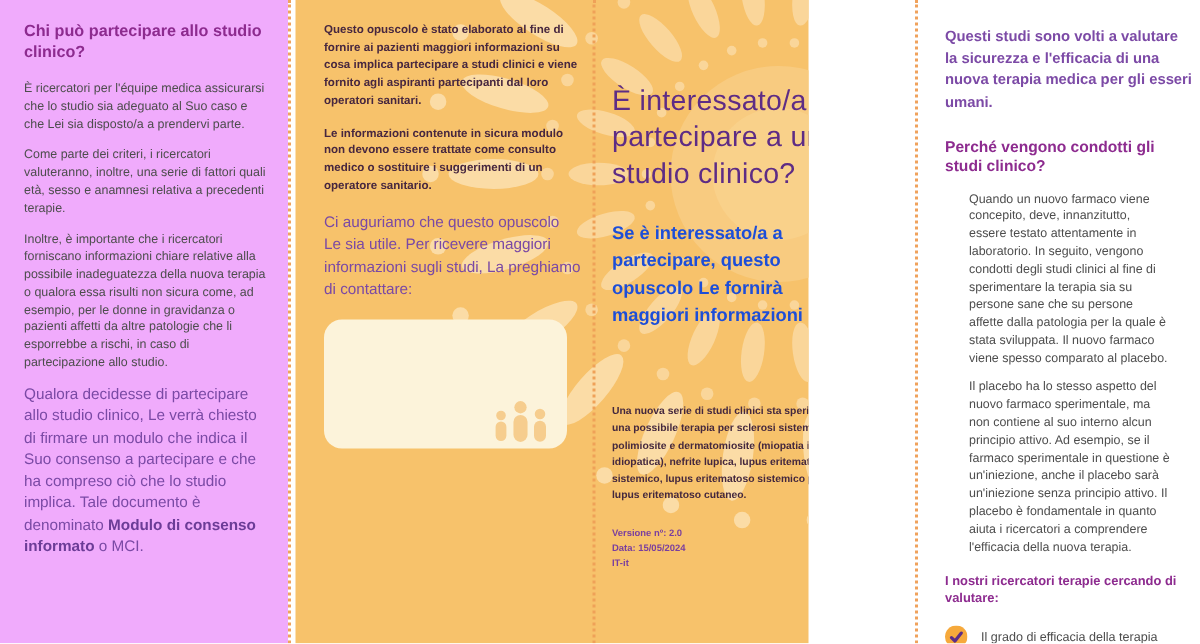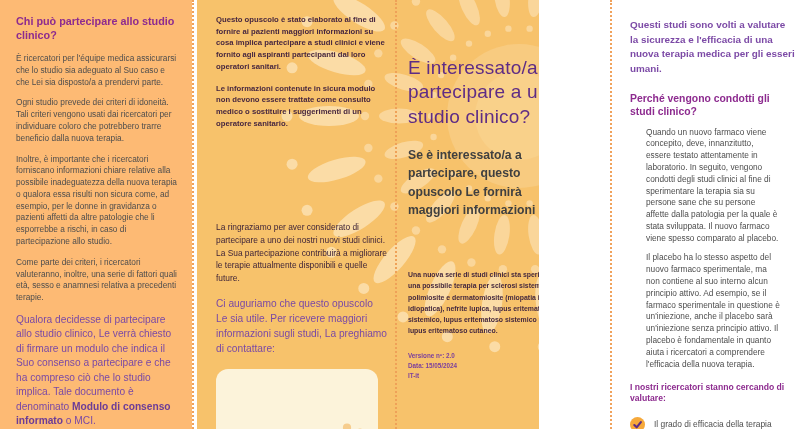--- a/index.html
+++ b/index.html
@@ -1,21 +1,21 @@
 <!DOCTYPE html>
 <html><head>
 <meta charset="utf-8">
 <style>
   html,body{margin:0;padding:0;background:#fff;}
   *{box-sizing:border-box;}
   body{font-family:"Liberation Sans", sans-serif;}
   .page{position:relative;width:800px;height:429px;background:#fff;overflow:hidden;}
 
   
-  .panel-left{position:absolute;left:0;top:0;width:192px;height:429px;background:#fdba74;padding:14px 15px 0 16px;z-index:4;}
+  .panel-left{position:absolute;left:0;top:0;width:192px;height:429px;background:#f0abfc;padding:14px 15px 0 16px;z-index:4;}
   .middle{position:absolute;left:197px;top:0;width:342px;height:429px;background:#F7C26B;overflow:hidden;}
   .panel-right{position:absolute;left:608px;top:0;width:208px;height:429px;background:#fff;padding:14px 20px 0 22px;z-index:4;}
 
   .fold{position:absolute;top:0;height:429px;width:0;z-index:5;}
   .fold-1{left:192px;border-left:2px dotted #F0A25C;}
   .fold-3{left:610px;border-left:2px dotted #F0A25C;}
   .fold-2{position:absolute;left:198px;top:0;height:429px;width:0;border-left:2px dotted #EFA158;z-index:3;}
 
   .sun-svg{position:absolute;left:0;top:0;z-index:1;}
 
@@ -29,44 +29,43 @@
   .panel-inner{position:absolute;left:0;top:0;width:202px;height:429px;padding:14px 12px 0 19px;z-index:4;}
   .dark-bold-p{color:#47273F;font-weight:bold;font-size:7.7px;line-height:1.52;margin:0 0 10px;}
   .thanks-p{color:#3F2438;font-size:8.4px;line-height:1.5;margin:92px 0 0;}
   .contact-p{color:#7A49A5;font-size:10.2px;line-height:1.45;margin:13px 0 0;}
   .contact-box{position:relative;margin-top:12px;width:162px;height:86px;background:#FCF3DA;border-radius:12px;}
   .people{position:absolute;right:9px;bottom:3px;}
 
   
   .panel-cover{position:absolute;left:211px;top:0;width:192px;height:429px;z-index:4;}
   .cover-title{color:#5E2C85;font-weight:normal;font-size:19px;line-height:1.28;letter-spacing:.2px;margin:56px 0 0;}
-  .cover-sub{color:#404040;font-weight:bold;font-size:12.2px;line-height:1.5;margin:17px 0 0;width:150px;}
+  .cover-sub{color:#1d4ed8;font-weight:bold;font-size:12.2px;line-height:1.5;margin:17px 0 0;width:150px;}
   .cover-note{color:#44283E;font-weight:bold;font-size:6.9px;line-height:1.62;margin:50px 0 0;width:178px;}
   .cover-version{color:#7A3E9E;font-weight:bold;font-size:6.3px;line-height:1.6;margin:15px 0 0;}
 
   
   .intro-violet{color:#7C4AA6;font-weight:bold;font-size:9.9px;line-height:1.48;margin:4px 0 0;}
   .h2-magenta{color:#8D2B8F;font-weight:bold;font-size:10.4px;line-height:1.3;margin:15px 0 0;}
   .panel-right .body-p{margin:8px 16px 0;}
   .eval-h{color:#8D2B8F;font-weight:bold;font-size:8.6px;line-height:1.3;margin:12px 0 0;}
   .check-row{display:flex;align-items:center;gap:9px;margin:12px 0 0;}
   .check-row .label{color:#4D4D4D;font-size:8.4px;}
   .check-icon{width:15px;height:15px;flex:0 0 auto;display:block;}
 </style>
 </head>
 <body>
 
 <div class="page">
 
   <div class="panel-left">
     <h1 class="h-magenta">Chi può partecipare allo studio clinico?</h1>
     <p class="body-p">È ricercatori per l'équipe medica assicurarsi che lo studio sia adeguato al Suo caso e che Lei sia disposto/a a prendervi parte.</p>
-    <p class="body-p">Ogni studio prevede dei criteri di idoneità. Tali criteri vengono usati dai ricercatori per individuare coloro che potrebbero trarre beneficio dalla nuova terapia.</p>
+    <p class="body-p">Come parte dei criteri, i ricercatori valuteranno, inoltre, una serie di fattori quali età, sesso e anamnesi relativa a precedenti terapie.</p>
     <p class="body-p">Inoltre, è importante che i ricercatori forniscano informazioni chiare relative alla possibile inadeguatezza della nuova terapia o qualora essa risulti non sicura come, ad esempio, per le donne in gravidanza o pazienti affetti da altre patologie che li esporrebbe a rischi, in caso di partecipazione allo studio.</p>
-    <p class="body-p">Come parte dei criteri, i ricercatori valuteranno, inoltre, una serie di fattori quali età, sesso e anamnesi relativa a precedenti terapie.</p>
     <p class="violet-block"><span>Qualora decidesse di partecipare allo studio clinico, Le verrà chiesto di firmare un modulo che indica il Suo consenso a partecipare e che ha compreso ciò che lo studio implica. Tale documento è denominato </span><b>Modulo di consenso informato</b><span> o MCI.</span></p>
   </div>
 
   <div class="fold fold-1"></div>
 
   <div class="middle">
     <svg class="sun-svg" width="410" height="429" viewBox="0 0 410 429">
         <g id="sun-g">
           <circle cx="322" cy="116" r="72" fill="#F8CB80"></circle>
           <circle cx="322" cy="116" r="44" fill="#F9D18A"></circle>
@@ -201,21 +200,20 @@
           <circle cx="533.9425461730834" cy="21.63709880641437" r="5.5" fill="#FBDCA6"></circle>
           <circle cx="548.9302433702429" cy="67.76448773027971" r="5.5" fill="#FBDCA6"></circle>
         </g>
       </svg>
 
     <div class="fold-2"></div>
 
     <div class="panel-inner">
       <p class="dark-bold-p">Questo opuscolo è stato elaborato al fine di fornire ai pazienti maggiori informazioni su cosa implica partecipare a studi clinici e viene fornito agli aspiranti partecipanti dal loro operatori sanitari.</p>
       <p class="dark-bold-p">Le informazioni contenute in sicura modulo non devono essere trattate come consulto medico o sostituire i suggerimenti di un operatore sanitario.</p>
-      <p class="thanks-p">La ringraziamo per aver considerato di partecipare a uno dei nostri nuovi studi clinici. La Sua partecipazione contribuirà a migliorare le terapie attualmente disponibili e quelle future.</p>
       <p class="contact-p">Ci auguriamo che questo opuscolo Le sia utile. Per ricevere maggiori informazioni sugli studi, La preghiamo di contattare:</p>
       <div class="contact-box">
         <svg class="people" width="42" height="30" viewBox="0 0 42 30">
           <g fill="#F6CD8E">
             <circle cx="7" cy="11" r="3.2"></circle>
               <rect x="3.4" y="15" width="7.2" height="13" rx="3.6"></rect>
             <circle cx="20" cy="5.5" r="4.1"></circle>
               <rect x="15.3" y="10.6" width="9.4" height="18" rx="4.7"></rect>
             <circle cx="33" cy="10" r="3.5"></circle>
               <rect x="29" y="14.5" width="8" height="14" rx="4"></rect>
@@ -236,21 +234,21 @@
     </div>
   </div>
 
   <div class="fold fold-3"></div>
 
   <div class="panel-right">
     <p class="intro-violet">Questi studi sono volti a valutare la sicurezza e l'efficacia di una nuova terapia medica per gli esseri umani.</p>
     <h2 class="h2-magenta">Perché vengono condotti gli studi clinico?</h2>
     <p class="body-p">Quando un nuovo farmaco viene concepito, deve, innanzitutto, essere testato attentamente in laboratorio. In seguito, vengono condotti degli studi clinici al fine di sperimentare la terapia sia su persone sane che su persone affette dalla patologia per la quale è stata sviluppata. Il nuovo farmaco viene spesso comparato al placebo.</p>
     <p class="body-p">Il placebo ha lo stesso aspetto del nuovo farmaco sperimentale, ma non contiene al suo interno alcun principio attivo. Ad esempio, se il farmaco sperimentale in questione è un'iniezione, anche il placebo sarà un'iniezione senza principio attivo. Il placebo è fondamentale in quanto aiuta i ricercatori a comprendere l'efficacia della nuova terapia.</p>
-    <p class="eval-h">I nostri ricercatori stanno cercando di valutare:</p>
+    <p class="eval-h">I nostri ricercatori terapie cercando di valutare:</p>
 
     <div class="check-row">
       <svg class="check-icon" viewBox="0 0 16 16">
         <circle cx="8" cy="8" r="8" fill="#F6A93B"></circle>
         <path d="M4.6 8.6 L7.1 11 L11.6 5.4" stroke="#5C2D87" stroke-width="2.3" fill="none" stroke-linecap="round" stroke-linejoin="round"></path>
       </svg>
       <span class="label">Il grado di efficacia della terapia</span>
     </div>
 
   </div>

